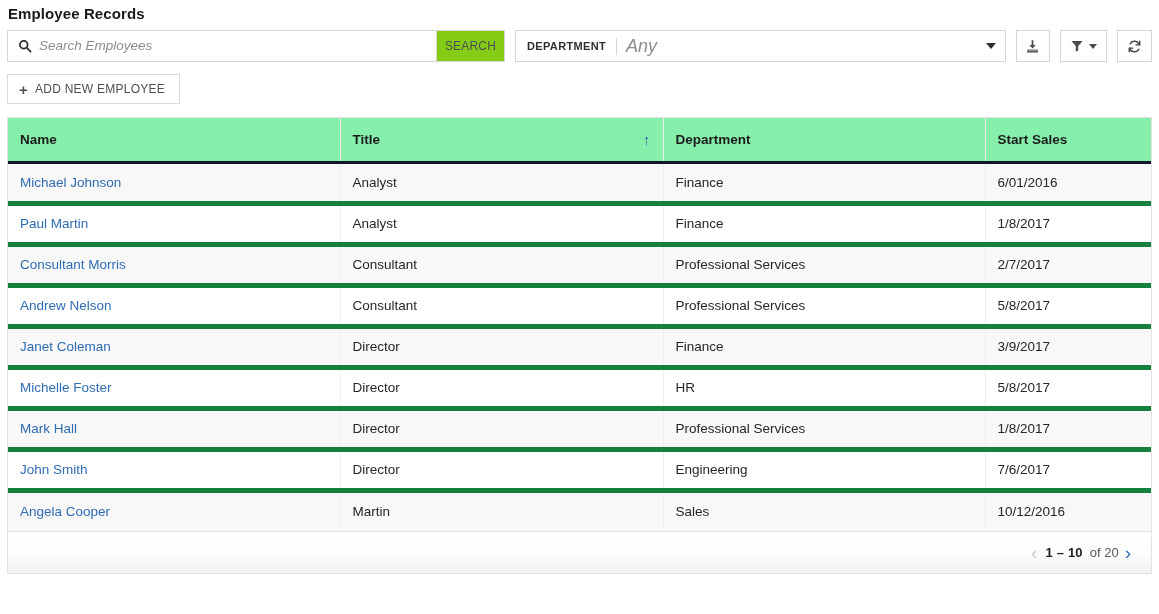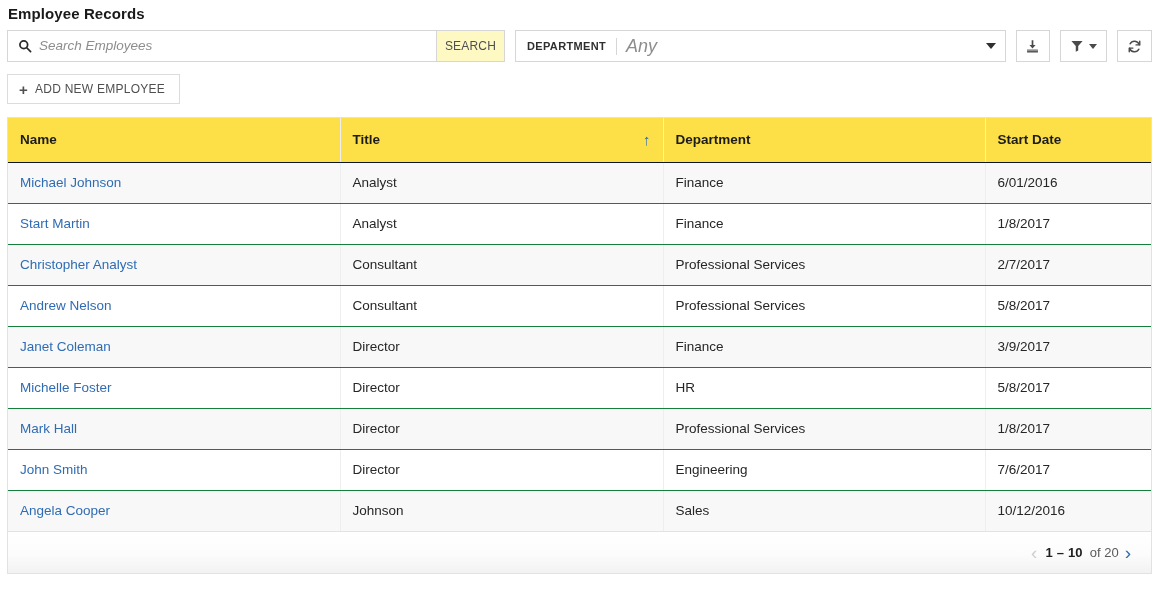--- a/index.html
+++ b/index.html
@@ -83,21 +83,21 @@
     color: #8d8d8d;
     font-style: italic;
     opacity: 1;
   }
   .search-btn {
     width: 68px;
     height: 32px;
     box-sizing: border-box;
     border: 1px solid #d6d6d6;
     border-left: none;
-    background: #fef9c3;
+    background: #84cc16;
     font-family: "Liberation Sans", sans-serif;
     font-size: 12px;
     color: #4f4f4f;
     letter-spacing: 0.2px;
     cursor: pointer;
     display: flex;
     align-items: center;
     justify-content: center;
   }
 
@@ -217,43 +217,43 @@
     white-space: nowrap;
   }
   table.grid-table th:last-child,
   table.grid-table td:last-child { border-right: none; }
 
   table.grid-table th {
     height: 44px;
     font-size: 13.5px;
     font-weight: bold;
     color: #1c1c1c;
-    background: #fde047;
-    border-bottom: 1px solid #0f172a;
+    background: #86efac;
+    border-bottom: 3px solid #0f172a;
     position: relative;
     cursor: pointer;
   }
   .th-inner {
     display: flex;
     align-items: center;
     justify-content: space-between;
     padding-right: 12px;
   }
   .sort-asc {
     color: #2f6cb4;
     font-size: 15px;
     line-height: 1;
     font-weight: normal;
   }
 
   table.grid-table td {
     height: 41px;
     font-size: 13.5px;
     color: #262626;
-    border-bottom: 1px solid #15803d;
+    border-bottom: 5px solid #15803d;
   }
   tbody tr:nth-child(odd) td { background: #f8f8f8; }
   tbody tr:nth-child(even) td { background: #ffffff; }
   tbody tr:last-child td { border-bottom: none; }
 
   .name-link {
     color: #2f6cb4;
     text-decoration: none;
     cursor: pointer;
   }
@@ -377,40 +377,40 @@
               <span class="sort-asc">↑</span>
             </div>
           </th>
           <th>
             <div class="th-inner">
               <span>Department</span>
             </div>
           </th>
           <th>
             <div class="th-inner">
-              <span>Start Date</span>
+              <span>Start Sales</span>
             </div>
           </th>
         </tr>
       </thead>
       <tbody>
         <tr>
           <td><span class="name-link">Michael Johnson</span></td>
           <td>Analyst</td>
           <td>Finance</td>
           <td>6/01/2016</td>
         </tr>
         <tr>
-          <td><span class="name-link">Start Martin</span></td>
+          <td><span class="name-link">Paul Martin</span></td>
           <td>Analyst</td>
           <td>Finance</td>
           <td>1/8/2017</td>
         </tr>
         <tr>
-          <td><span class="name-link">Christopher Analyst</span></td>
+          <td><span class="name-link">Consultant Morris</span></td>
           <td>Consultant</td>
           <td>Professional Services</td>
           <td>2/7/2017</td>
         </tr>
         <tr>
           <td><span class="name-link">Andrew Nelson</span></td>
           <td>Consultant</td>
           <td>Professional Services</td>
           <td>5/8/2017</td>
         </tr>
@@ -433,21 +433,21 @@
           <td>1/8/2017</td>
         </tr>
         <tr>
           <td><span class="name-link">John Smith</span></td>
           <td>Director</td>
           <td>Engineering</td>
           <td>7/6/2017</td>
         </tr>
         <tr>
           <td><span class="name-link">Angela Cooper</span></td>
-          <td>Johnson</td>
+          <td>Martin</td>
           <td>Sales</td>
           <td>10/12/2016</td>
         </tr>
       </tbody>
     </table>
 
     <div class="grid-footer">
       <div class="pager">
         <span class="pg-chev disabled">‹</span>
         <span class="pg-range">1 – 10</span>

